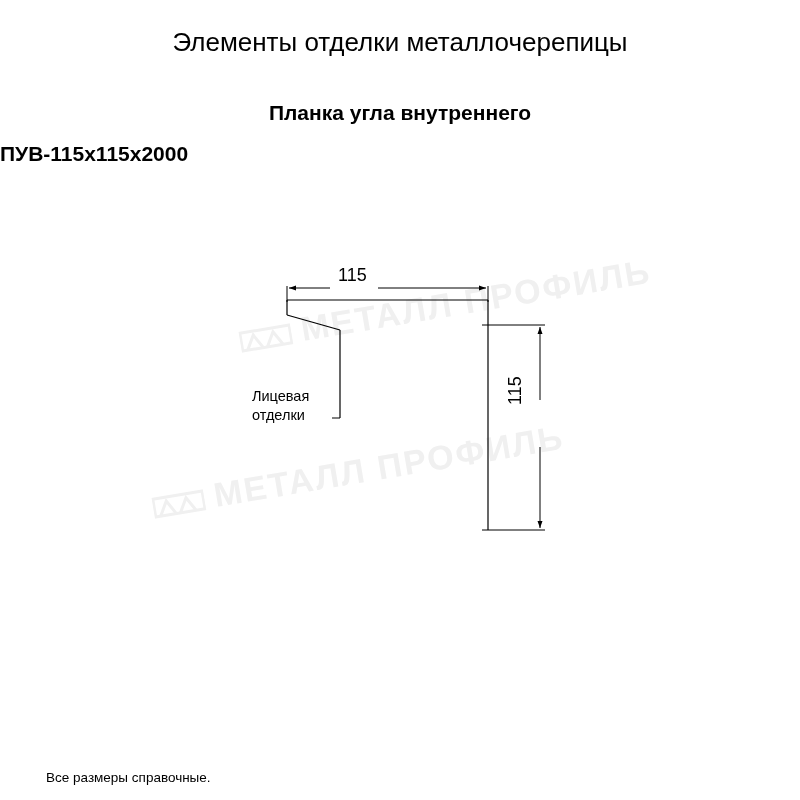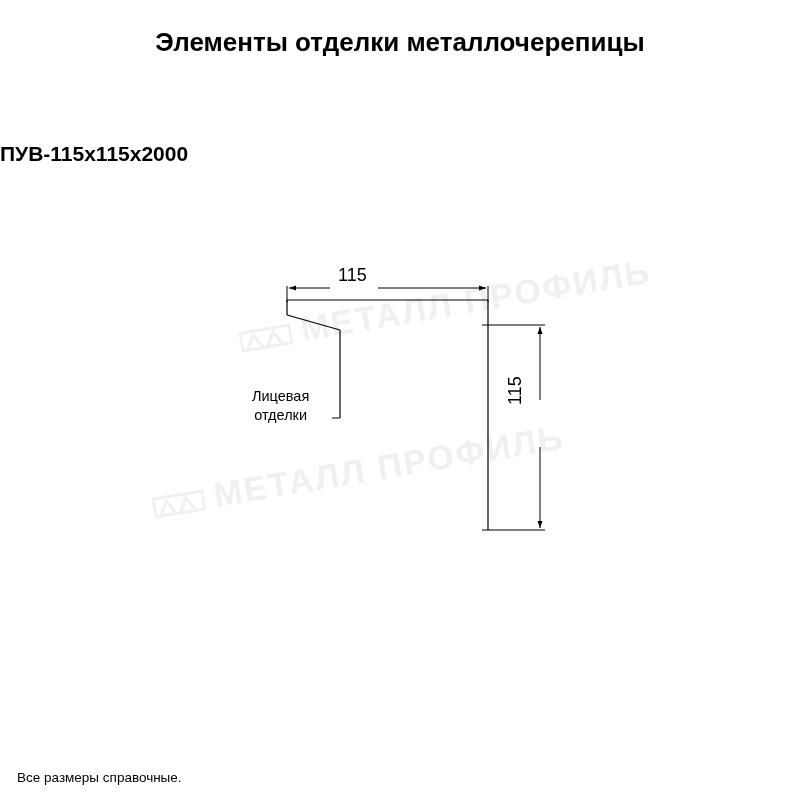--- a/index.html
+++ b/index.html
@@ -20,21 +20,21 @@
     width: 800px;
     height: 800px;
   }
   .title {
     position: absolute;
     top: 27px;
     left: 0;
     width: 800px;
     text-align: center;
     font-size: 26px;
-    font-weight: bold;
+    font-weight: normal;
     letter-spacing: 0px;
   }
   .subtitle1 {
     position: absolute;
     top: 101px;
     left: 0;
     width: 800px;
     text-align: center;
     font-size: 21px;
     font-weight: bold;
@@ -50,20 +50,21 @@
   }
   .footnotes {
     position: absolute;
     left: 17px;
     bottom: 12px;
     font-size: 13.5px;
     line-height: 20px;
   }
   .footnotes div {
     white-space: nowrap;
+    margin-left: 29px;
   }
 
   
   .wm {
     position: absolute;
     color: #f0f0f0;
     font-weight: bold;
     font-size: 34px;
     letter-spacing: 2px;
     white-space: nowrap;
@@ -110,29 +111,29 @@
     left: 505px;
     top: 405px;
     transform: rotate(-90deg);
     transform-origin: left top;
   }
   .lbl-face {
     left: 252px;
     top: 387px;
     font-size: 14.5px;
     line-height: 19px;
-    text-align: center;
   }
 </style>
 </head>
 <body>
 
 <div class="page">
 
   <div class="title">Элементы отделки металлочерепицы</div>
+  <div class="subtitle1">Планка угла внутреннего</div>
   <div class="subtitle2">ПУВ-115х115х2000</div>
 
   <div class="wm wm-1">
     <span class="wm-logo">
       <svg width="52" height="30" viewBox="0 0 52 30">
         <rect x="1" y="6" width="50" height="18" fill="none" stroke="#f0f0f0" stroke-width="3"></rect>
         <path d="M6 24 L14 10 L22 24" fill="none" stroke="#f0f0f0" stroke-width="3"></path>
         <path d="M26 24 L34 10 L42 24" fill="none" stroke="#f0f0f0" stroke-width="3"></path>
       </svg>
     </span><span>МЕТАЛЛ ПРОФИЛЬ</span>

